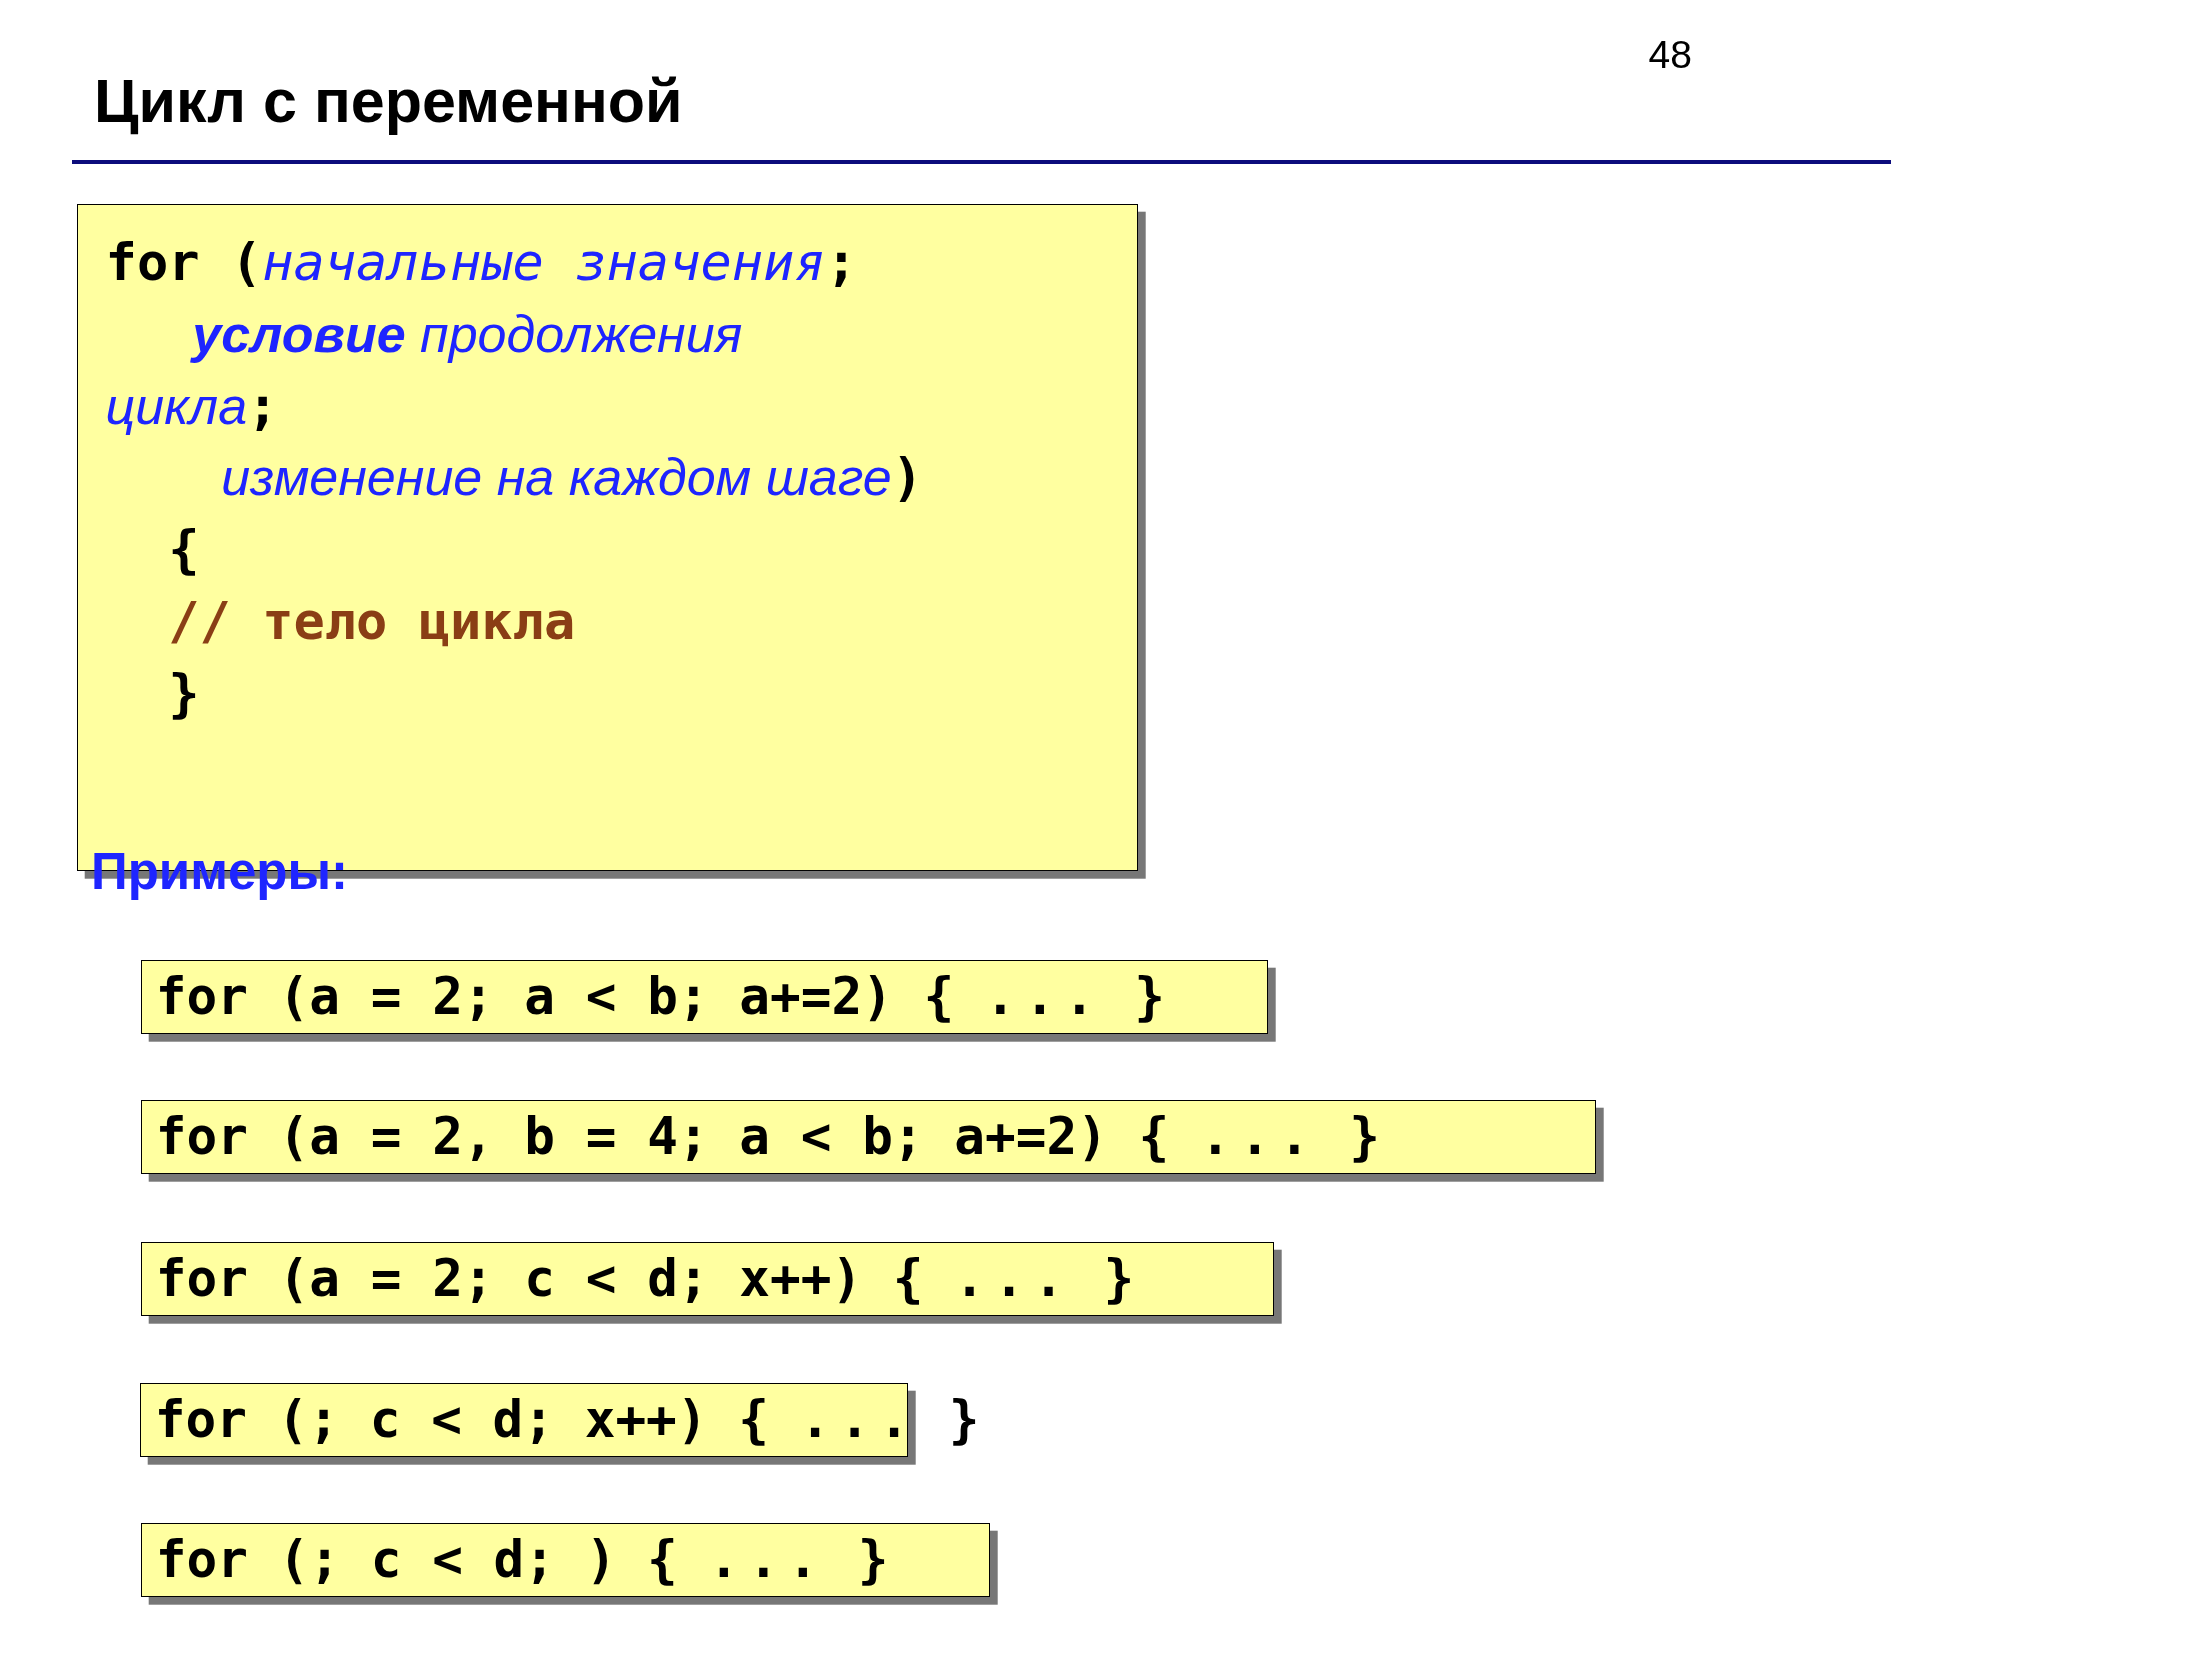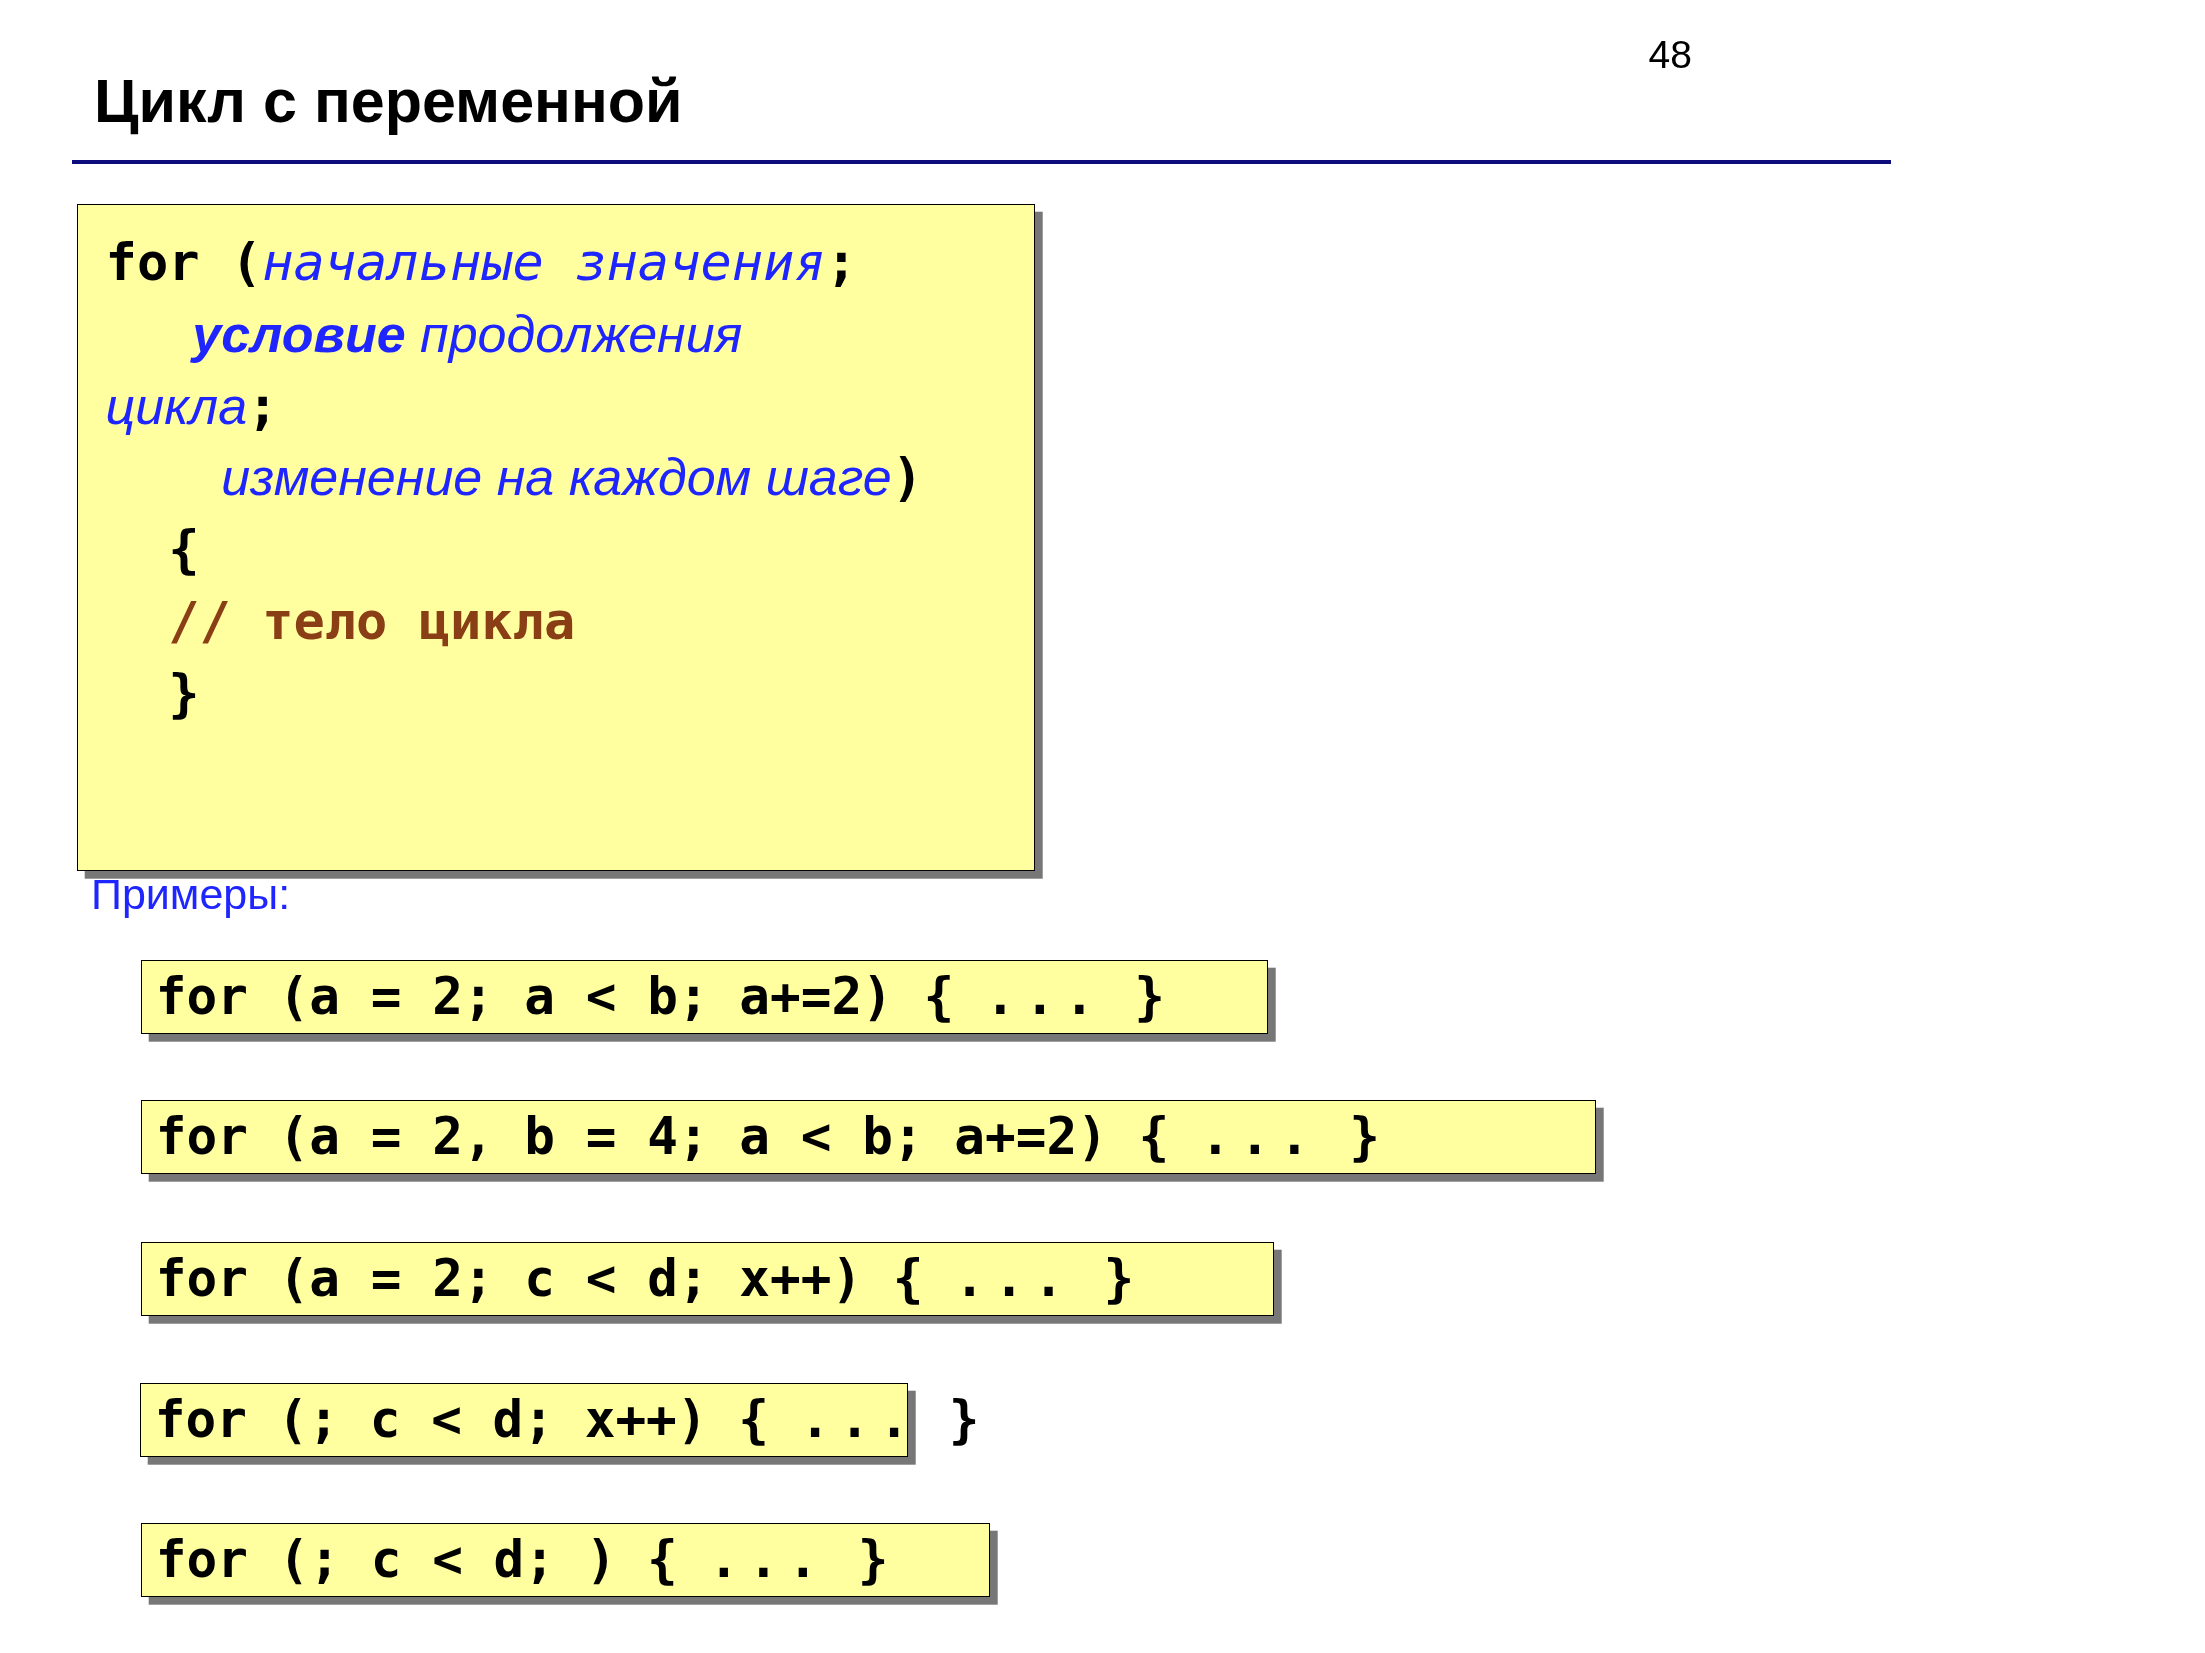--- a/index.html
+++ b/index.html
@@ -35,37 +35,37 @@
     }
     .code-box {
       position: absolute;
       background: #ffffa0;
       border: 1.7px solid #000;
       box-shadow: 7.7px 7.7px 0 0 #777;
     }
     .main-box {
       top: 204px;
       left: 77px;
-      width: 958px;
+      width: 1061px;
       height: 667px;
       padding: 22px 27.6px 16.5px 27.6px;
     }
     .mono { font-family: "DejaVu Sans Mono","Courier New",monospace; }
     .line { font-size: 52px; line-height: 1.38; white-space: pre; }
     .kw { font-weight: bold; color: #000; }
     .ital { font-style: italic; color: #1e25ff; }
     .cond { font-style: italic; font-weight: bold; color: #1e25ff; }
     .plain { color: #000; }
     .comment { font-weight: bold; color: #8a3e15; }
     .examples-label {
       position: absolute;
-      top: 870px;
+      top: 842px;
       left: 91px;
-      font-size: 43px;
-      font-weight: normal;
+      font-size: 51px;
+      font-weight: bold;
       color: #1e25ff;
     }
     .ex-row {
       padding: 5.5px 13.8px 7.7px 13.8px;
       font-size: 51px;
       font-family: "DejaVu Sans Mono","Courier New",monospace;
       font-weight: bold;
       color: #000;
       white-space: pre;
     }

